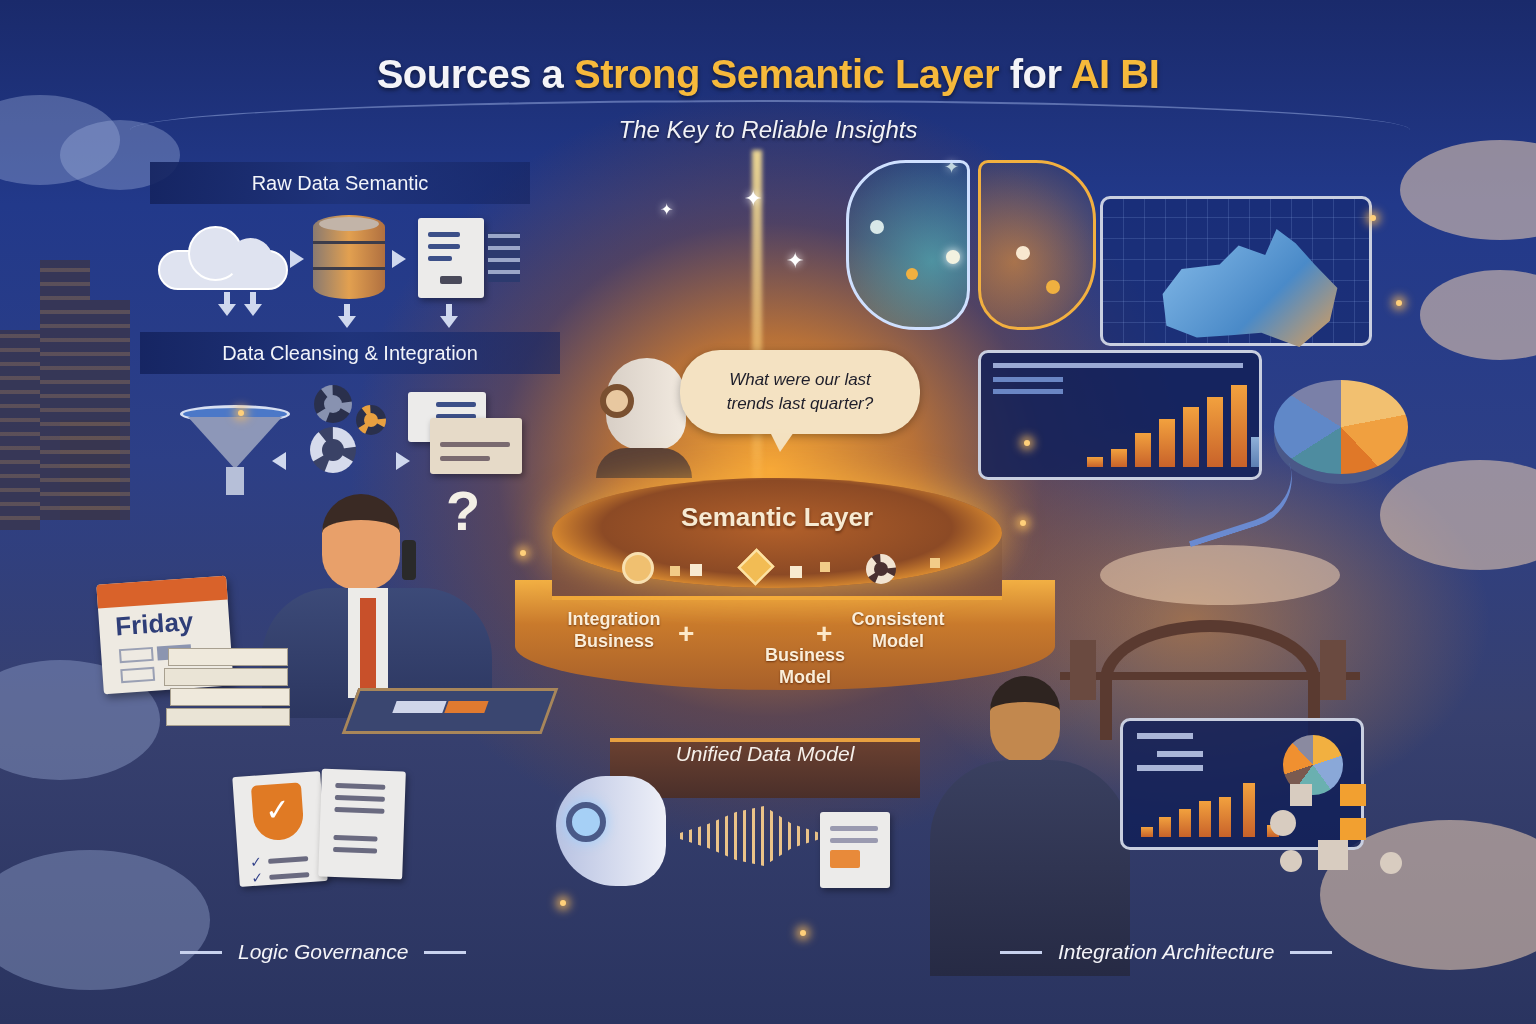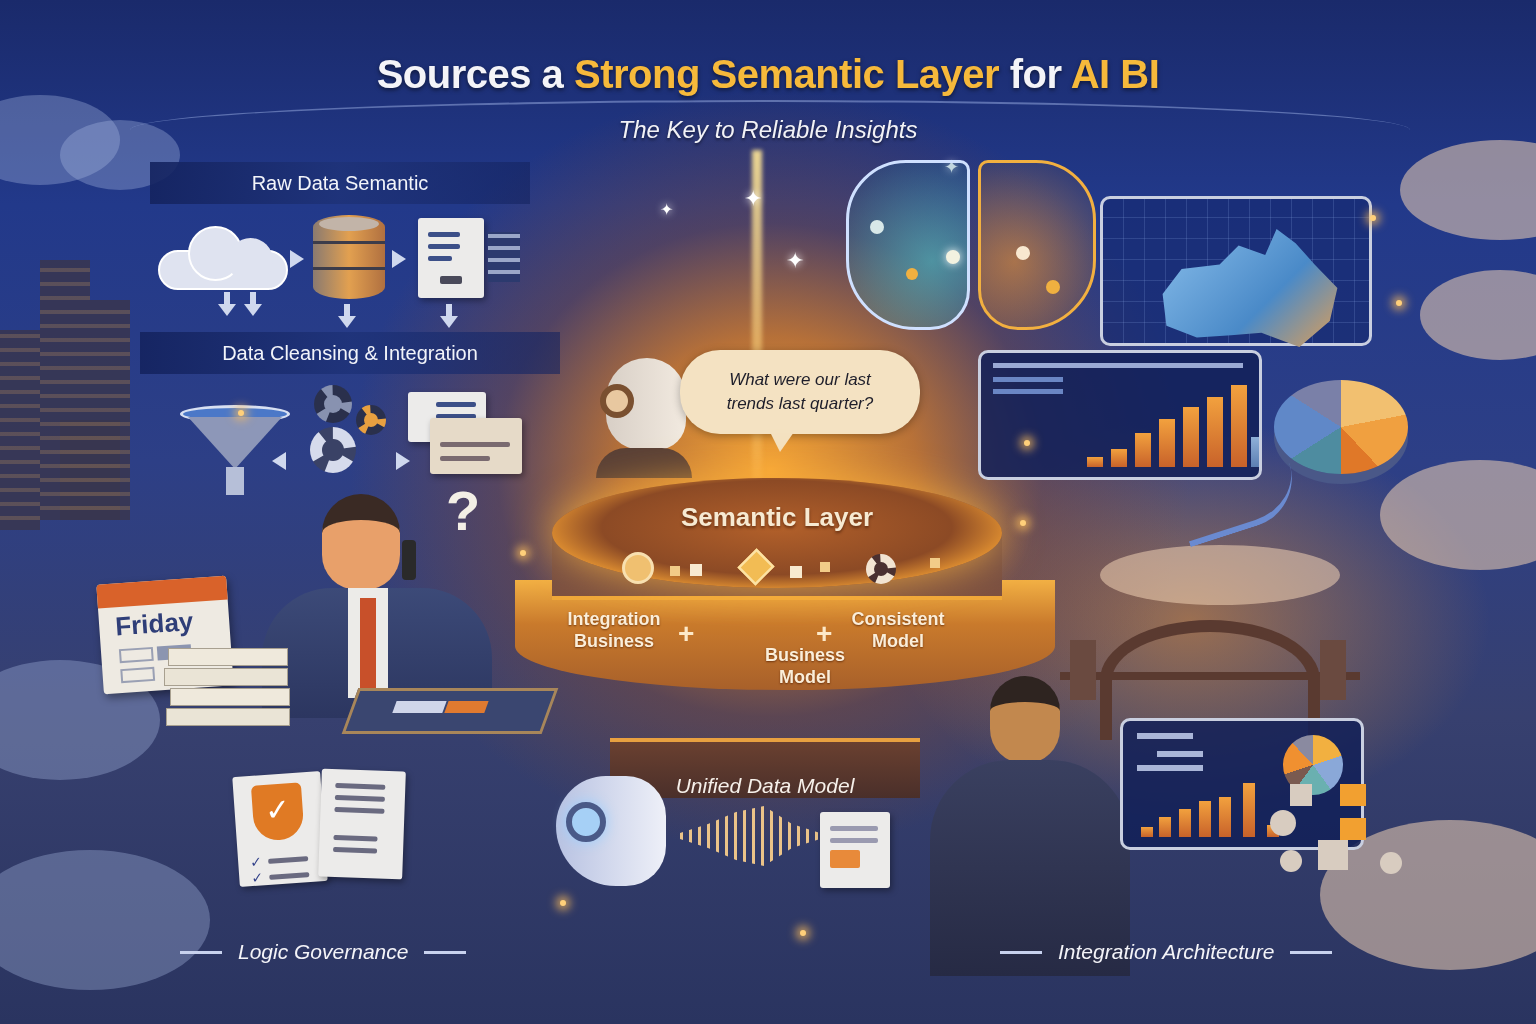--- a/index.html
+++ b/index.html
@@ -78,21 +78,21 @@
   }
   .sem-label {
     position: absolute; text-align: center; font-family: "Liberation Sans", sans-serif; font-weight: bold;
     font-size: 18px; color: #fbeed9; line-height: 22px; text-shadow: 0 1px 2px rgba(80,30,0,0.7);
   }
   .plus { position: absolute; font-size: 28px; font-weight: bold; color: #fde9c8; font-family: "Liberation Sans", sans-serif; }
 
   .umodel {
     position: absolute; left: 610px; top: 738px; width: 310px; height: 60px;
     background: linear-gradient(180deg, #6a4030 0%, #4a2f2a 100%); border-top: 4px solid #e8a040;
-    display: flex; align-items: flex-end; justify-content: center;
+    display: flex; align-items: flex-start; justify-content: center;
     font-family: "Liberation Sans", sans-serif; font-style: italic; font-size: 21px; color: #f6f0ea;
   }
 
   
   .bubble {
     position: absolute; left: 680px; top: 350px; width: 240px; height: 84px; border-radius: 40px;
     background: #f4e2c2; box-shadow: 0 2px 8px rgba(0,0,0,0.3);
     display: flex; align-items: center; justify-content: center; text-align: center;
     font-family: "Liberation Sans", sans-serif; font-style: italic; font-size: 17px; color: #1e1e2a; line-height: 24px;
   }

